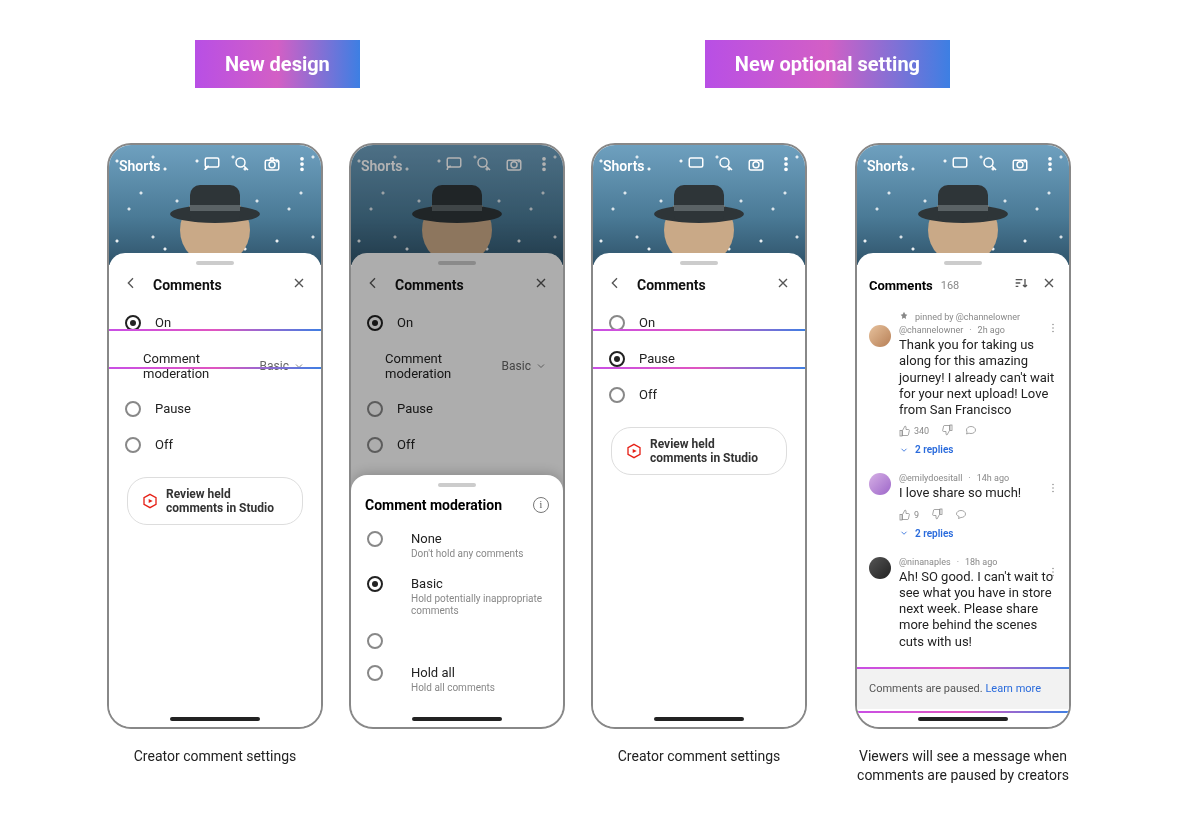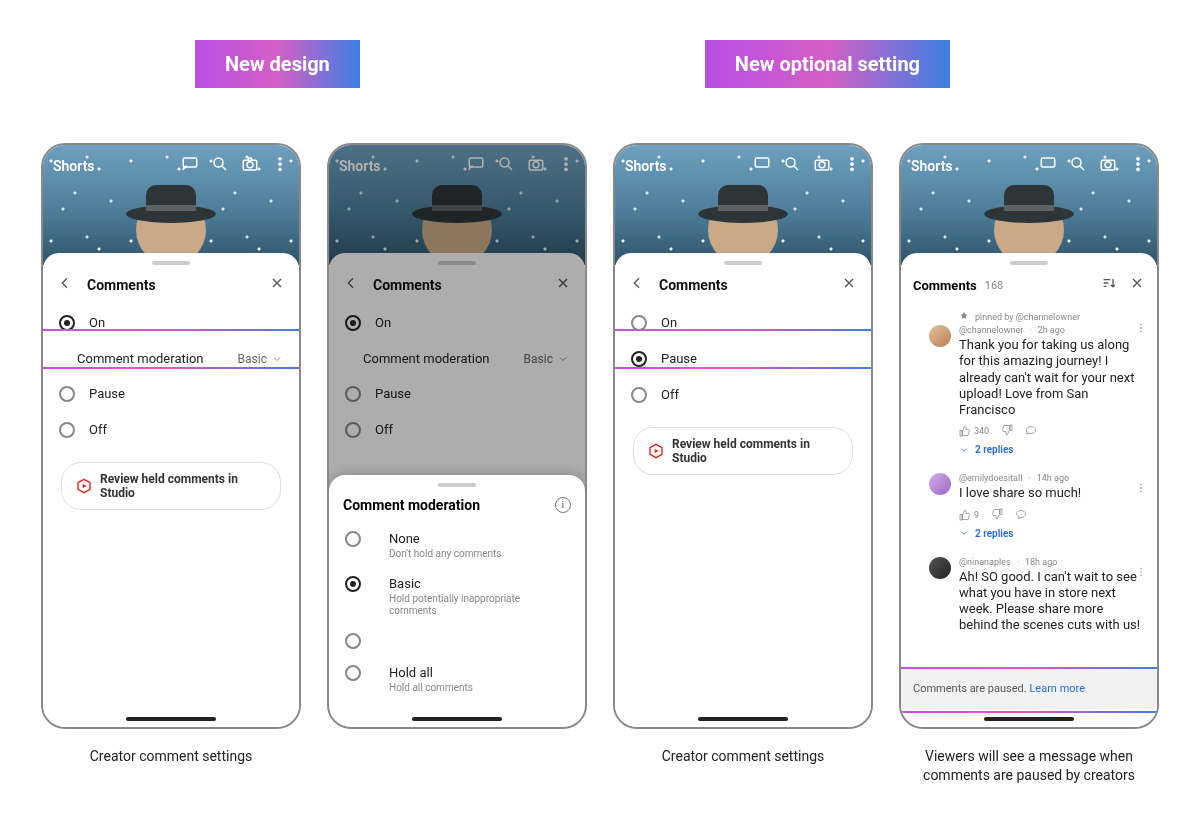--- a/index.html
+++ b/index.html
@@ -4,21 +4,21 @@
 <style>
   * { box-sizing: border-box; margin: 0; padding: 0; font-family: -apple-system, BlinkMacSystemFont, "Segoe UI", Roboto, Helvetica, Arial, sans-serif; }
   body { width: 1200px; height: 825px; background: #fff; padding: 40px 30px 20px; }
   .container { display: flex; flex-direction: column; align-items: center; }
   .badges { display: flex; width: 100%; margin-bottom: 55px; }
   .badge { color: #fff; font-weight: 700; font-size: 20px; padding: 12px 30px; background: linear-gradient(90deg, #b84fe5, #d35fc5, #3d7fe3); }
   .badge.b1 { margin-left: 165px; }
   .badge.b2 { margin-left: 345px; }
   .phones-row { display: flex; gap: 26px; justify-content: center; width: 100%; }
   .col { display: flex; flex-direction: column; align-items: center; }
-  .phone { width: 260px; height: 586px; border: 2px solid #888; border-radius: 24px; background: #fff; position: relative; overflow: hidden; display: flex; flex-direction: column; }
+  .phone { width: 216px; height: 586px; border: 2px solid #888; border-radius: 24px; background: #fff; position: relative; overflow: hidden; display: flex; flex-direction: column; }
   .phone.dim .video-area { filter: brightness(0.7); }
   .phone.dim .sheet { background: rgba(0,0,0,0.28); }
   .video-area { height: 120px; position: relative; background: linear-gradient(180deg,#6ea0bf 0%, #4a7a96 60%, #2f536a 100%); overflow: hidden; }
   .snow::before { content:''; position:absolute; inset:0; background-image: radial-gradient(circle at 10% 20%, rgba(255,255,255,.9) 1px, transparent 2px), radial-gradient(circle at 40% 60%, rgba(255,255,255,.8) 1px, transparent 2px), radial-gradient(circle at 70% 30%, rgba(255,255,255,.9) 1px, transparent 2px), radial-gradient(circle at 85% 70%, rgba(255,255,255,.8) 1px, transparent 2px), radial-gradient(circle at 25% 80%, rgba(255,255,255,.8) 1px, transparent 2px), radial-gradient(circle at 55% 15%, rgba(255,255,255,.8) 1px, transparent 2px); background-size: 80px 80px; }
   .hat { position:absolute; left:50%; top:30px; transform: translateX(-50%); width:90px; height:90px; }
   .hat .head { position:absolute; width:70px; height:70px; left:10px; top:20px; border-radius:50%; background:#c9a987; }
   .hat .brim { position:absolute; left:0; top:30px; width:90px; height:18px; background:#2e3538; border-radius:50%; }
   .hat .crown { position:absolute; left:20px; top:10px; width:50px; height:35px; background:#2e3538; border-radius:10px 10px 4px 4px; }
   .hat .band { position:absolute; left:20px; top:30px; width:50px; height:6px; background:#5a6265; }
   .topbar { position:absolute; top:0; left:0; right:0; height:42px; display:flex; align-items:center; padding:0 10px; color:#fff; }
@@ -58,21 +58,21 @@
   .subopt { padding: 8px 16px; display:flex; align-items: flex-start; gap:14px; }
   .subopt .txt .t { font-size:13px; color:#222; }
   .subopt .txt .d { font-size:10px; color:#888; margin-top:2px; max-width: 170px; line-height:1.2; }
   
   .vc-header { display:flex; align-items:center; padding:10px 12px; gap:8px; }
   .vc-header .title { font-weight:700; font-size:13px; }
   .vc-header .count { font-size:11px; color:#888; }
   .vc-header .spacer { flex:1; }
   .vc-header .sort svg, .vc-header .close svg { width:16px; height:16px; stroke:#555; fill:none; stroke-width:2; }
   .vc-header .sort { margin-right:4px; }
-  .comment { padding: 6px 12px 10px; position:relative;margin-left:16px; }
+  .comment { padding: 6px 12px 10px; position:relative; }
   .c-head { display:flex; align-items:center; gap:6px; font-size:9px; color:#888; }
   .c-head .pin-icon svg { width:10px; height:10px; fill:#888; }
   .c-body { display:flex; gap:8px; margin-top:2px; }
   .avatar { width:22px; height:22px; border-radius:50%; flex-shrink:0; }
   .av1 { background: linear-gradient(135deg,#e7c29d,#b77f56); }
   .av2 { background: linear-gradient(135deg,#d6b0e5,#9d66c9); }
   .av3 { background: linear-gradient(135deg,#555,#222); }
   .c-txt { flex:1; }
   .c-meta { font-size:9px; color:#888; display:flex; gap:6px; }
   .c-msg { font-size:13px; color:#222; margin-top:2px; line-height:1.25; }

